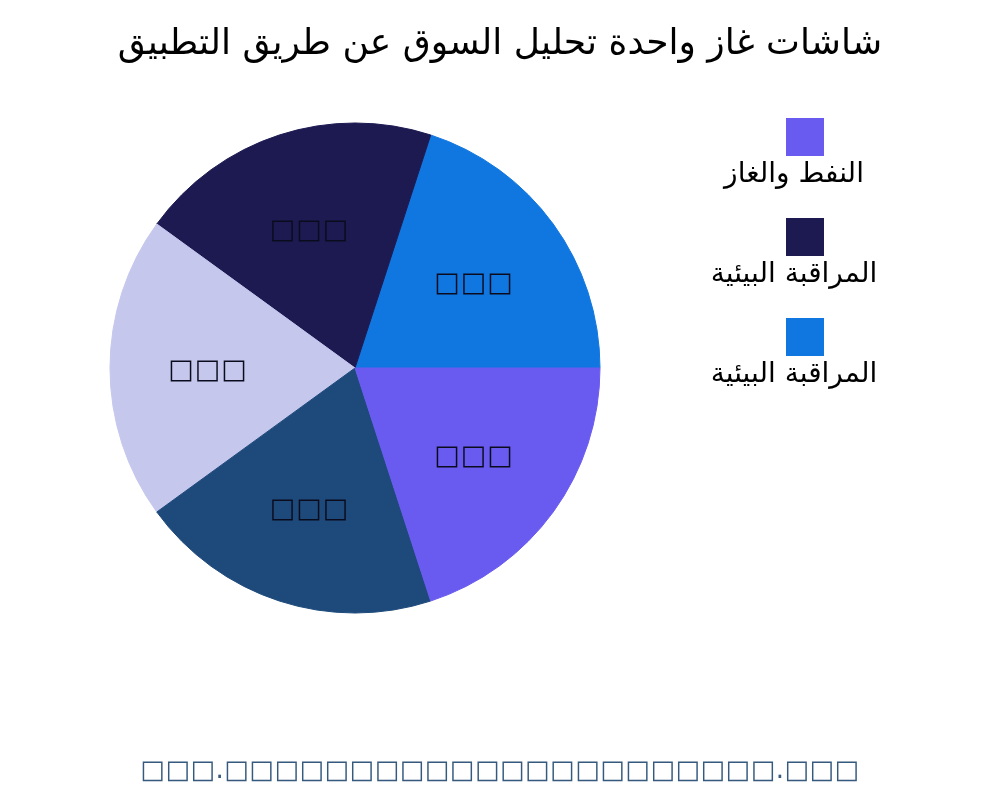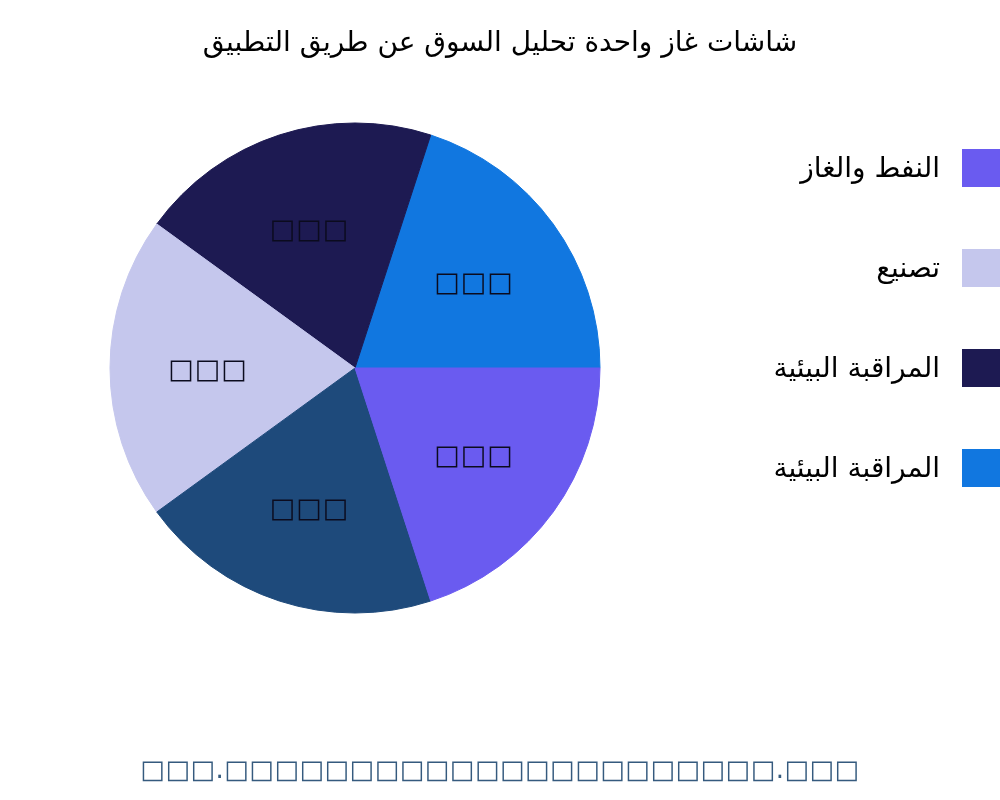--- a/index.html
+++ b/index.html
@@ -17,21 +17,21 @@
     color: #000000;
   }
 
   
   #chart-title {
     position: absolute;
     top: 20px;
     left: 0;
     width: 1000px;
     text-align: center;
-    font-size: 28px;
+    font-size: 36px;
     line-height: 44px;
     font-weight: 400;
     color: #000000;
     direction: rtl;
     unicode-bidi: isolate;
     white-space: nowrap;
   }
 
   
   #plot-area {
@@ -63,21 +63,21 @@
   
   #legend {
     position: absolute;
     left: 610px;
     top: 118px;
     width: 390px;
     direction: rtl;
   }
   .legend-row {
     display: flex;
-    flex-direction: row;
+    flex-direction: column;
     align-items: center;
     height: 100px;
   }
   .legend-swatch {
     width: 38px;
     height: 38px;
     flex: 0 0 38px;
   }
   .legend-label {
     font-size: 28px;
@@ -127,24 +127,20 @@
       </g>
   </svg>
 </div>
 
 <div id="legend">
     <div class="legend-row">
       <span class="legend-swatch" style="background: rgb(106, 91, 240);"></span>
       <span class="legend-label">النفط والغاز</span>
     </div>
     <div class="legend-row">
-      <span class="legend-swatch" style="background: rgb(197, 199, 237);"></span>
-      <span class="legend-label">تصنيع</span>
-    </div>
-    <div class="legend-row">
       <span class="legend-swatch" style="background: rgb(29, 26, 82);"></span>
       <span class="legend-label">المراقبة البيئية</span>
     </div>
     <div class="legend-row">
       <span class="legend-swatch" style="background: rgb(17, 119, 224);"></span>
       <span class="legend-label">المراقبة البيئية</span>
     </div>
   </div>
 
 <div id="footer-url">□□□.□□□□□□□□□□□□□□□□□□□□□□.□□□</div>

